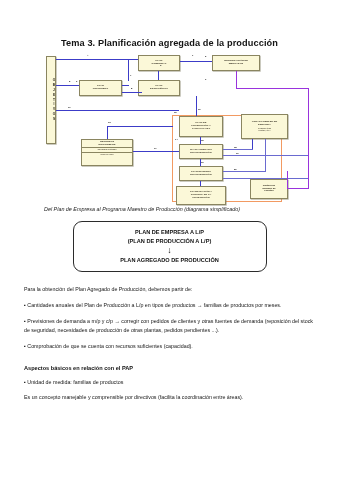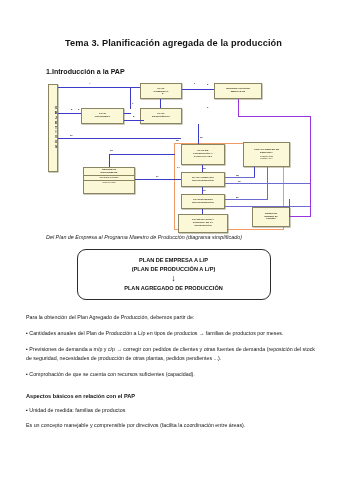--- a/index.html
+++ b/index.html
@@ -6,23 +6,22 @@
   body{
     width:339px;height:480px;
     background:#ffffff;
     font-family:"Liberation Sans", sans-serif;
     color:#1a1a1a;
     overflow:hidden;
     position:relative;
   }
   .page{
     position:absolute;inset:0;
-    padding:0 18px;
+    padding:0 24px;
     box-sizing:border-box;
-    margin-left:8px;
   }
   .doc-title{
     text-align:center;
     font-size:9.2px;
     font-weight:bold;
     letter-spacing:.1px;
     margin:38px 0 0 0;
     color:#141414;
   }
   .section-heading{
@@ -140,21 +139,20 @@
   }
   .p.tight{margin-bottom:6px;}
 </style>
 </head>
 <body>
 
 <div class="page">
 
   <div class="doc-title">Tema 3. Planificación agregada de la producción</div>
 
-  <div class="section-heading">1.Introducción a la PAP</div>
 
   <div class="diagram">
 
     <div class="orange-frame" style="left:148px;top:61px;width:108px;height:85px;"></div>
 
     <div class="box vbox" style="left:22px;top:2px;width:10px;height:88px;">
       <span>OBJETIVOS</span>
     </div>
 
     <div class="box" style="left:114px;top:1px;width:42px;height:16px;">

